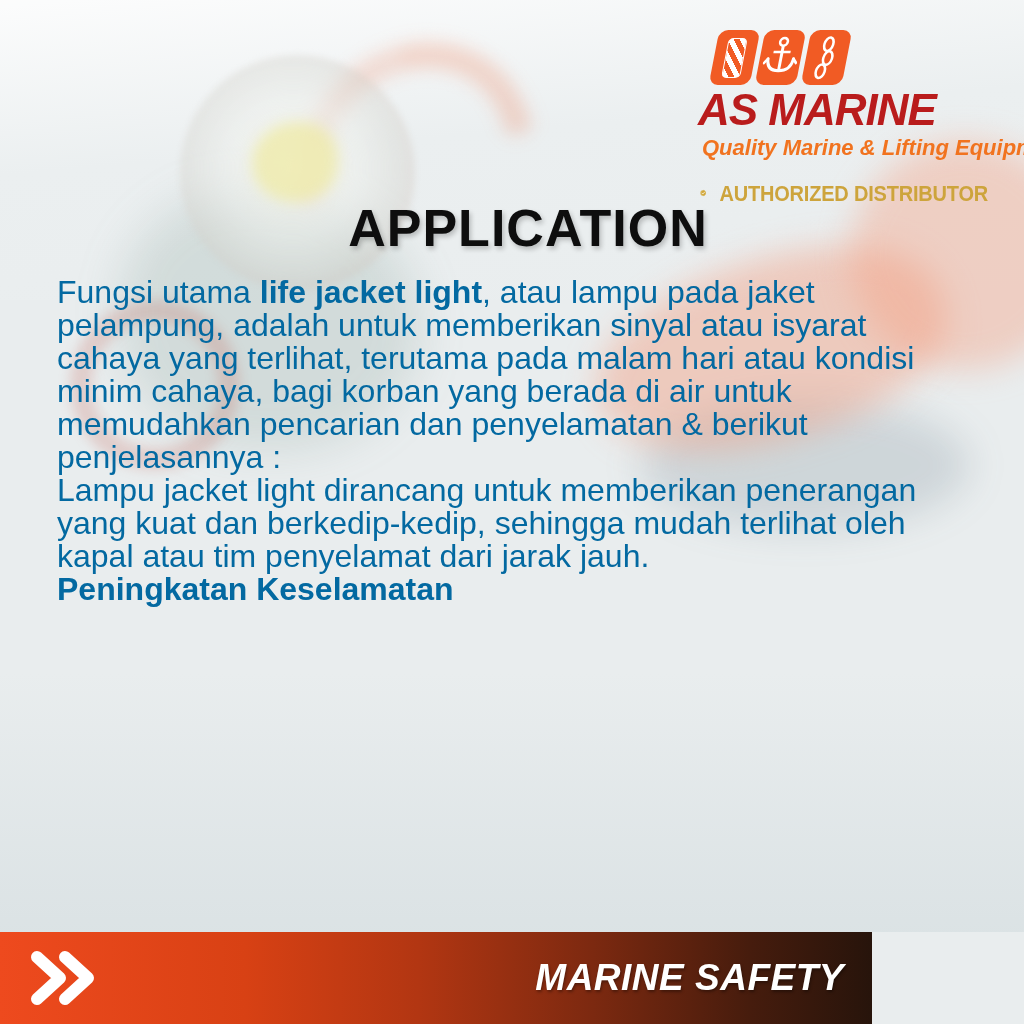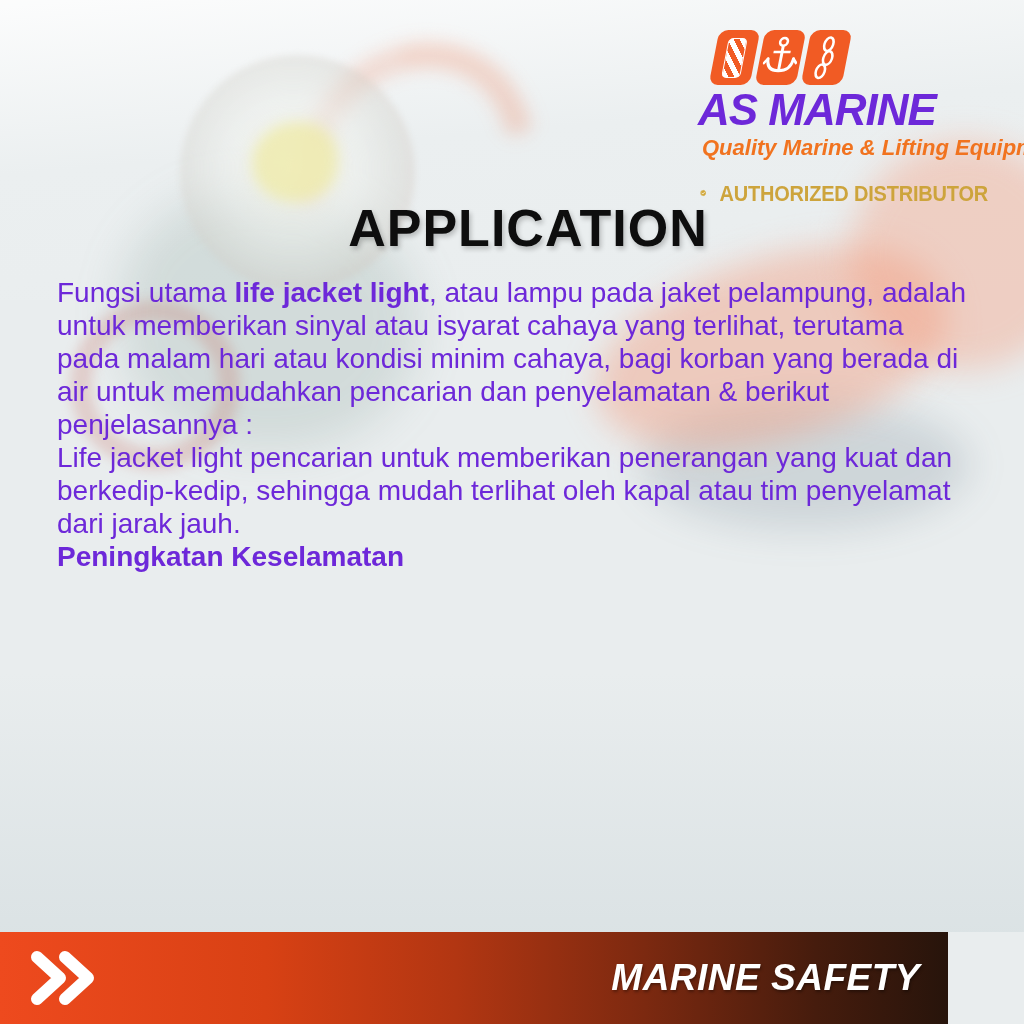--- a/index.html
+++ b/index.html
@@ -89,21 +89,21 @@
   }
   .tile-stripes-inner {
     width: 19px; height: 40px; border-radius: 5px;
     background: repeating-linear-gradient(55deg, #ffffff 0 5px, #f15b24 5px 10px);
     border: 1.5px solid #fff;
   }
   .brand-name {
     margin-top: 3px;
     font-size: 44px; line-height: 1.0;
     font-weight: bold; font-style: italic;
-    color: #6d28d9; letter-spacing: -1px;
+    color: #b91c1c; letter-spacing: -1px;
     white-space: nowrap;
   }
   .brand-tagline {
     margin: 3px 0 0 4px;
     font-size: 22px; font-weight: bold; font-style: italic;
     color: #f1731f; white-space: nowrap;
   }
   .badge-row { display: flex; align-items: center; gap: 13px; margin: 11px 0 0 2px; }
   .badge-text {
     font-size: 20px; font-weight: bold; color: #cda43c;
@@ -117,29 +117,29 @@
     text-align: center;
     font-size: 52px; font-weight: bold; letter-spacing: 1px;
     color: #0e0e0e;
     text-shadow: 2px 3px 5px rgba(0,0,0,.22);
     padding-left: 8px;
   }
 
   
   .content {
     position: absolute; top: 276px; left: 57px; width: 912px;
-    font-size: 28px; line-height: 33px; color: #6d28d9;
+    font-size: 32px; line-height: 33px; color: #0369a1;
   }
   .content p { margin: 0; }
   .intro { margin-bottom: 33px; }
   .sec-heading { font-weight: bold; }
 
   
   .footer {
-    position: absolute; left: 0; bottom: 0; width: 948px; height: 92px;
+    position: absolute; left: 0; bottom: 0; width: 872px; height: 92px;
     background: linear-gradient(90deg,
       #ee4a1e 0%, #d84114 28%, #b23612 48%,
       #7c2910 68%, #461c0d 86%, #27140b 100%);
     display: flex; align-items: center; justify-content: space-between;
     padding: 0 28px 0 24px;
   }
   .footer-label {
     font-size: 37px; font-weight: bold; font-style: italic;
     color: #ffffff; letter-spacing: 0.5px; white-space: nowrap;
     text-shadow: 1px 2px 3px rgba(0,0,0,.35);
@@ -193,21 +193,21 @@
     <span class="badge-text">AUTHORIZED DISTRIBUTOR</span>
   </div>
 </div>
 
 <div class="page-title">APPLICATION</div>
 
 <div class="content">
   <p class="intro"><span>Fungsi utama </span><b>life jacket light</b><span>, atau lampu pada jaket pelampung, adalah untuk memberikan sinyal atau isyarat cahaya yang terlihat, terutama pada malam hari atau kondisi minim cahaya, bagi korban yang berada di air untuk memudahkan pencarian dan penyelamatan &amp; berikut penjelasannya :</span></p>
 
   <div>
-    <p>Life jacket light pencarian untuk memberikan penerangan yang kuat dan berkedip-kedip, sehingga mudah terlihat oleh kapal atau tim penyelamat dari jarak jauh.</p>
+    <p>Lampu jacket light dirancang untuk memberikan penerangan yang kuat dan berkedip-kedip, sehingga mudah terlihat oleh kapal atau tim penyelamat dari jarak jauh.</p>
   </div>
   <div>
     <p class="sec-heading">Peningkatan Keselamatan</p>
   </div>
 </div>
 
 <div class="footer">
   <svg width="76" height="64" viewBox="0 0 76 64">
     <path d="M13,11 L36,32 L13,53" fill="none" stroke="#ffffff" stroke-width="12" stroke-linecap="round" stroke-linejoin="round"></path>
     <path d="M41,11 L64,32 L41,53" fill="none" stroke="#ffffff" stroke-width="12" stroke-linecap="round" stroke-linejoin="round"></path>

